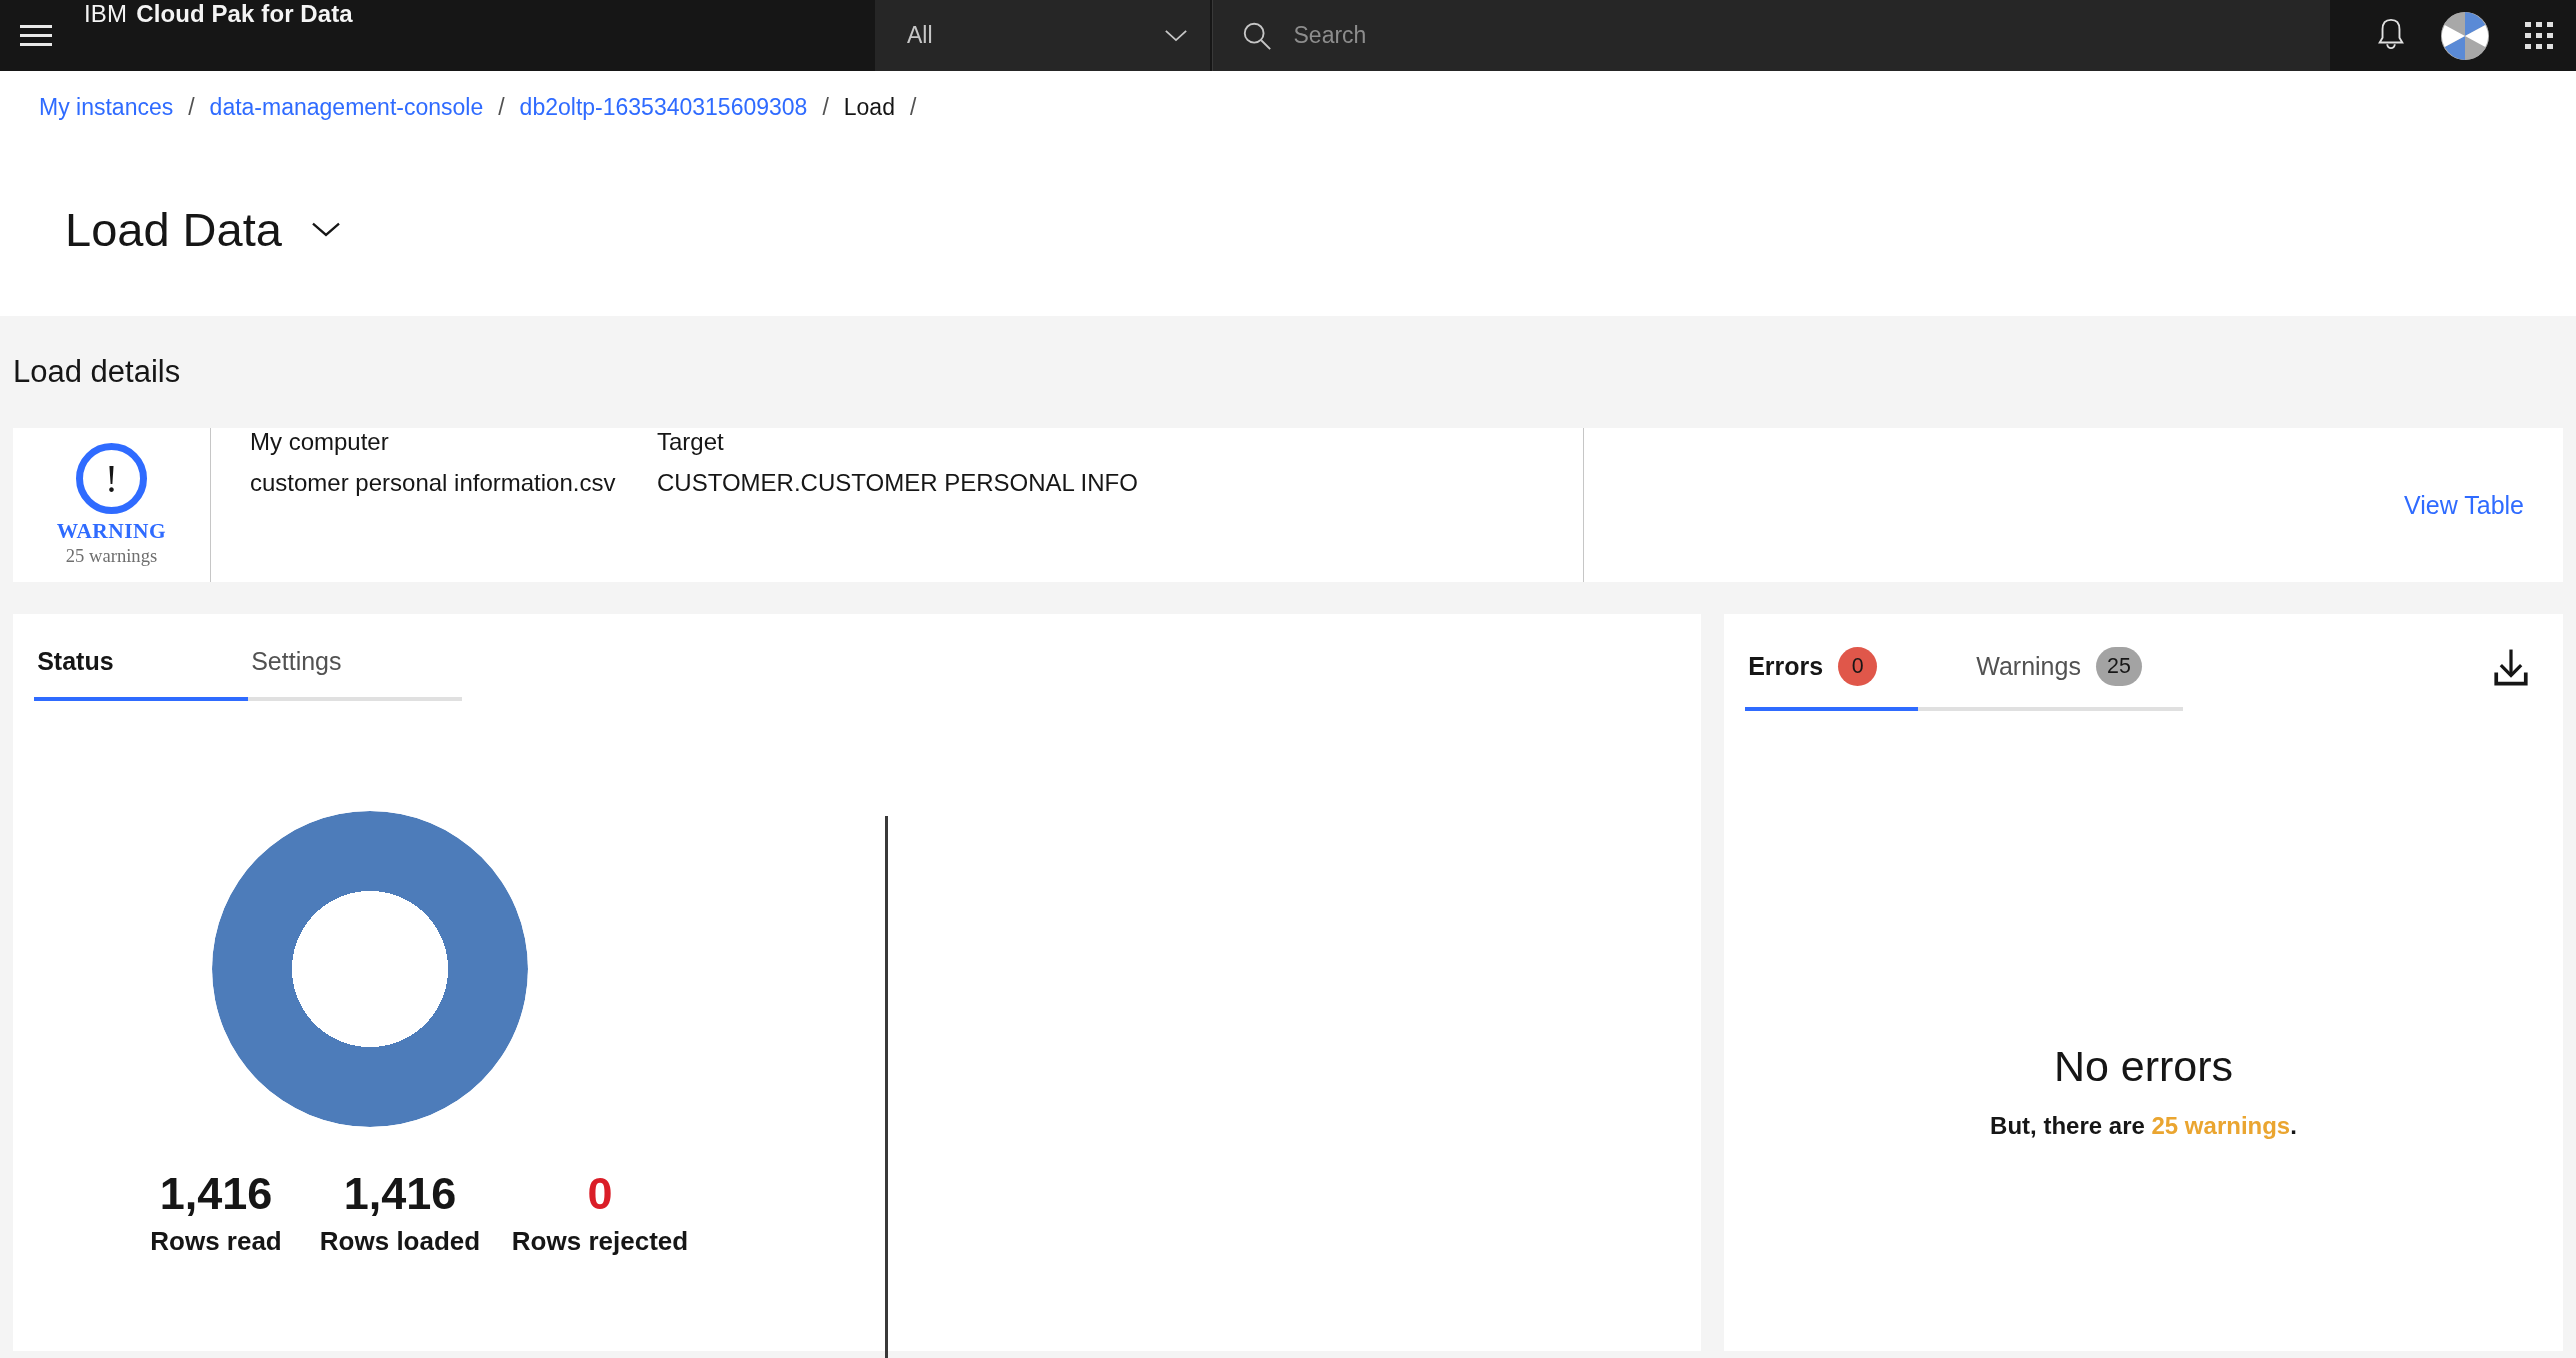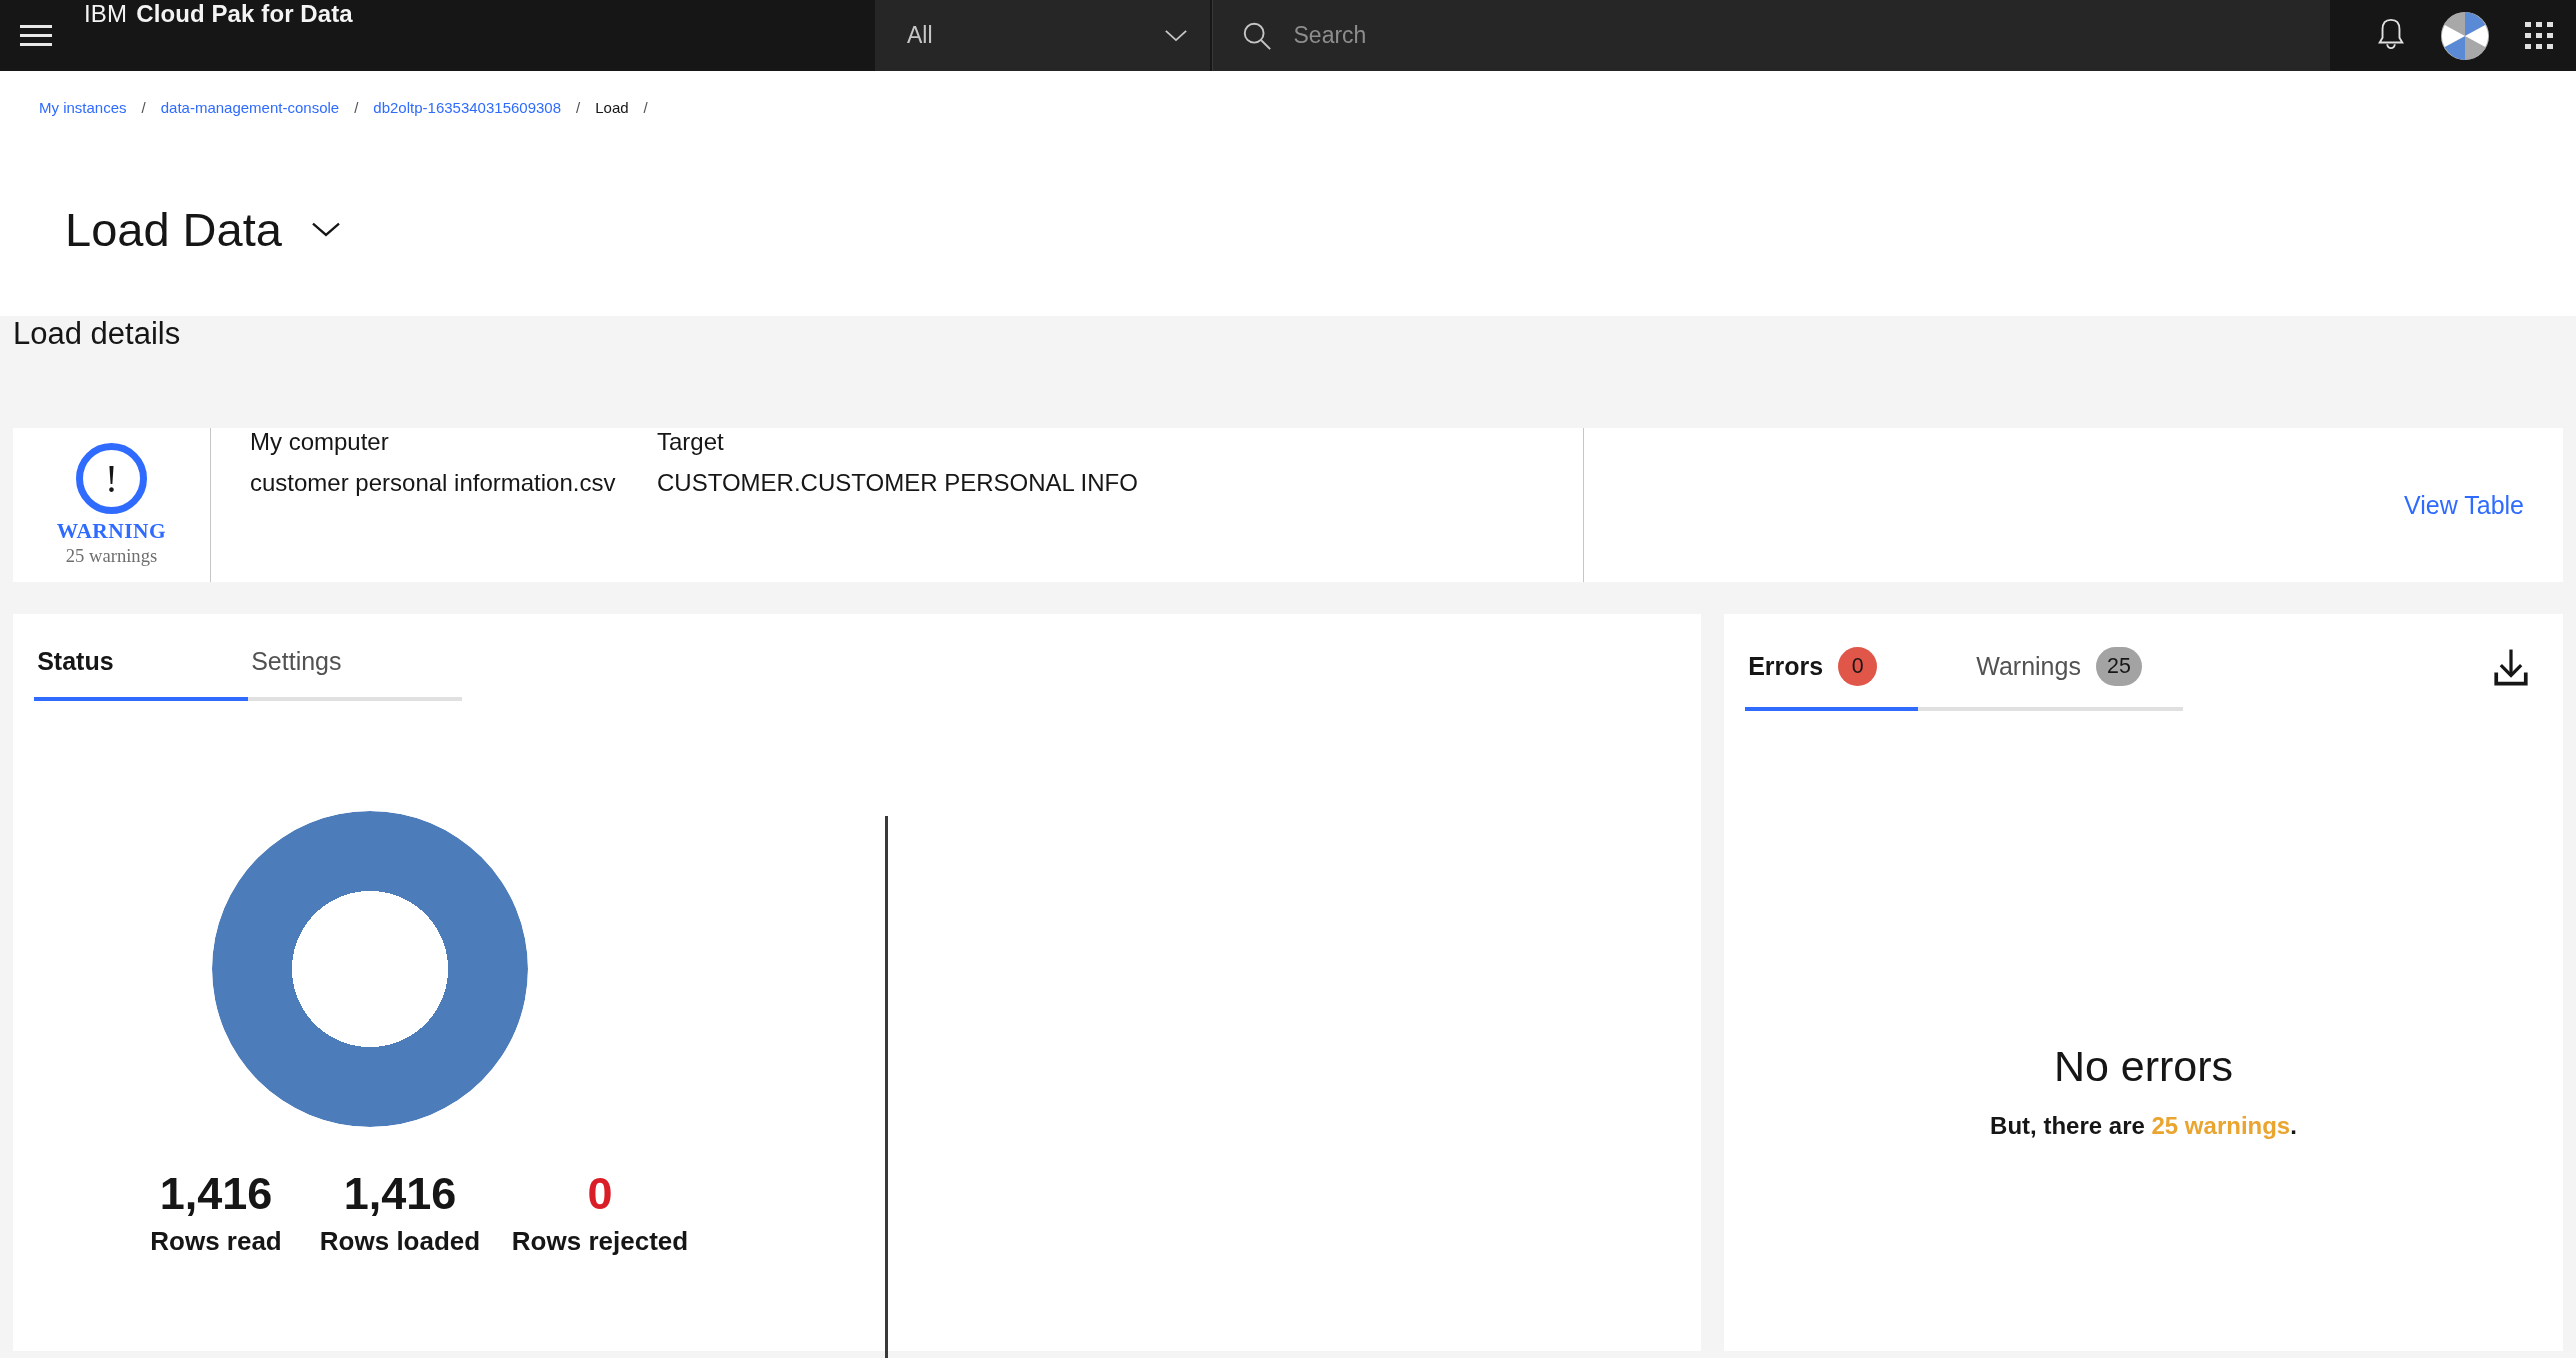--- a/index.html
+++ b/index.html
@@ -61,38 +61,38 @@
     background: #a8a8a8; position: relative;
   }
   .grid-icon { display: grid; grid-template-columns: repeat(3, 5.6px);
     grid-template-rows: repeat(3, 5.6px); gap: 5.6px; }
   .grid-icon i { display:block; width:5.6px; height:5.6px; background:#e0e0e0; }
 
   
   .breadcrumb {
     position: absolute; top: 71px; left: 0; width: 2576px; height: 73px;
     background: #ffffff; display: flex; align-items: center;
-    padding-left: 39px; font-size: 15px; color: #161616; gap: 0;
+    padding-left: 39px; font-size: 23px; color: #161616; gap: 0;
   }
   .breadcrumb a { color: #2f6bff; text-decoration: none; cursor: pointer; }
   .breadcrumb .sep { color: #525252; margin: 0 15px; }
   .breadcrumb .cur { color: #161616; }
 
   
   .pagetitle-wrap {
     position: absolute; top: 143px; left: 0; width: 2576px; height: 173px;
     background: #ffffff; display: flex; align-items: center; padding-left: 65px;
   }
   .pagetitle { font-size: 47px; font-weight: 400; color: #161616; letter-spacing: 0px; }
   .pagetitle-chev { margin-left: 28px; color: #161616; display: inline-flex; }
 
   
   .load-details-bar {
     position: absolute; top: 316px; left: 0; width: 2576px; height: 112px;
-    background: #f4f4f4; display: flex; padding-left: 13px;
+    background: #f4f4f4; display: flex; align-items: center; padding-left: 13px;
   }
   .load-details-bar h2 { font-size: 31px; font-weight: 400; color: #161616; }
 
   
   .summary-card {
     position: absolute; top: 428px; left: 13px; width: 2550px; height: 154px;
     background: #ffffff; display: flex; align-items: stretch;
   }
   .sc-status {
     width: 198px; flex: 0 0 198px; display: flex; flex-direction: column;

